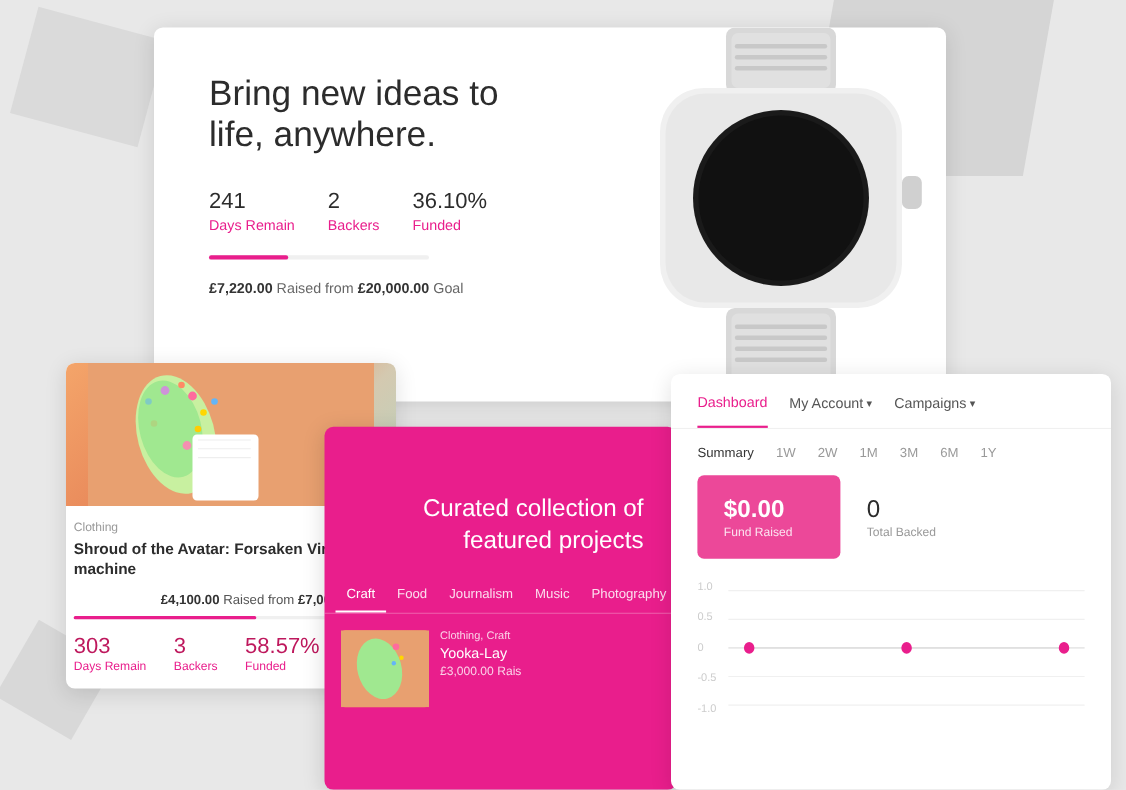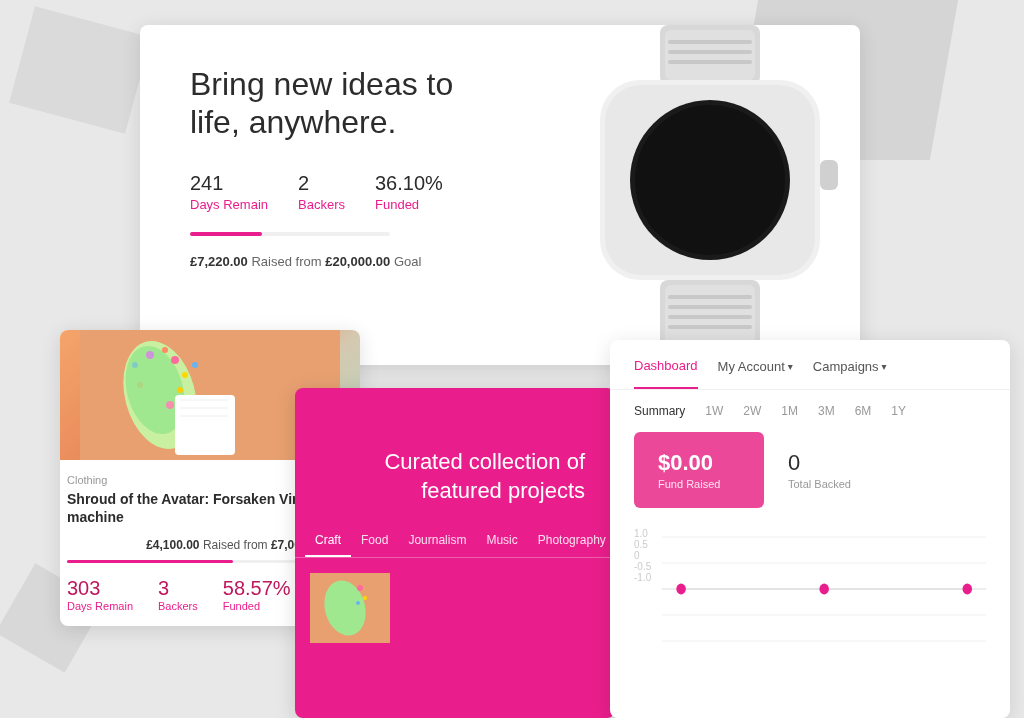--- a/index.html
+++ b/index.html
@@ -577,20 +577,25 @@
   <div class="collection-content">
     <div class="collection-item-img">
       <svg width="80" height="70" viewBox="0 0 80 70">
         <rect width="80" height="70" fill="#e8a070"></rect>
         <ellipse cx="35" cy="35" rx="20" ry="28" fill="#a0e890" transform="rotate(-15 35 35)"></ellipse>
         <circle cx="50" cy="15" r="3" fill="#ff6b9d"></circle>
         <circle cx="55" cy="25" r="2" fill="#ffd700"></circle>
         <circle cx="48" cy="30" r="2" fill="#64b5f6"></circle>
       </svg>
     </div>
+    <div class="collection-item-info">
+      <div class="collection-item-cat">Clothing, Craft</div>
+      <div class="collection-item-name">Yooka-Lay</div>
+      <div class="collection-item-raised">£3,000.00 Rais</div>
+    </div>
   </div>
 </div>
 
 <div class="dashboard-card">
   <div class="dashboard-nav">
     <div class="dash-nav-item active">
       <span>Dashboard</span>
     </div>
     <div class="dash-nav-item inactive">
       <span>My Account</span>
@@ -618,21 +623,21 @@
       <div class="dash-stat-label">Fund Raised</div>
     </div>
     <div class="dash-stat-right">
       <div class="dash-stat-num">0</div>
       <div class="dash-stat-label">Total Backed</div>
     </div>
   </div>
 
   <div class="chart-area">
     <div style="display:flex; height:130px;">
-      <div style="width:30px; display:flex; flex-direction:column; padding:4px 0;">
+      <div style="width:30px; display:flex; flex-direction:column; justify-content:space-between; padding:4px 0;">
         <span class="chart-y-label">1.0</span>
         <span class="chart-y-label">0.5</span>
         <span class="chart-y-label">0</span>
         <span class="chart-y-label">-0.5</span>
         <span class="chart-y-label">-1.0</span>
       </div>
       <svg class="chart-svg" viewBox="0 0 340 120" preserveAspectRatio="none">
 
         <line x1="0" y1="12" x2="340" y2="12" stroke="#f0f0f0" stroke-width="1"></line>
         <line x1="0" y1="36" x2="340" y2="36" stroke="#f0f0f0" stroke-width="1"></line>

